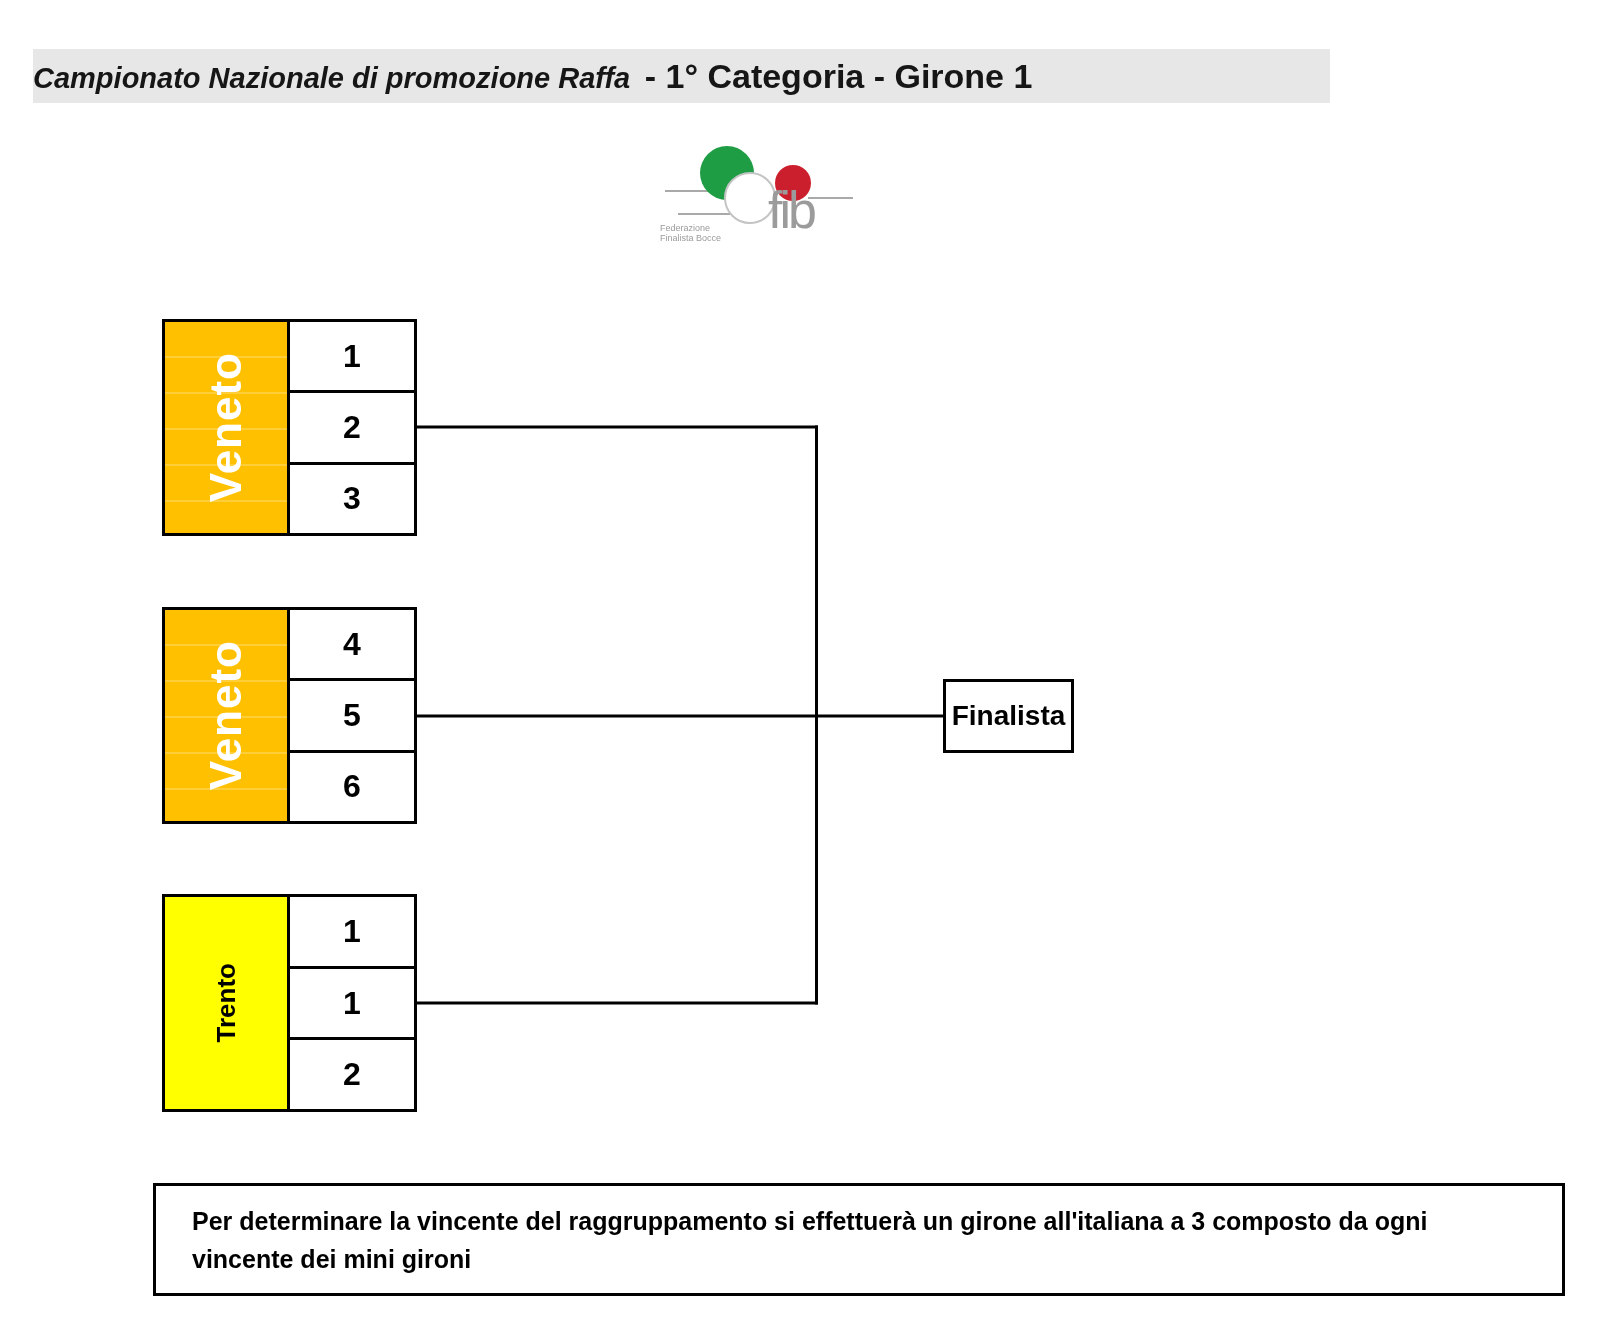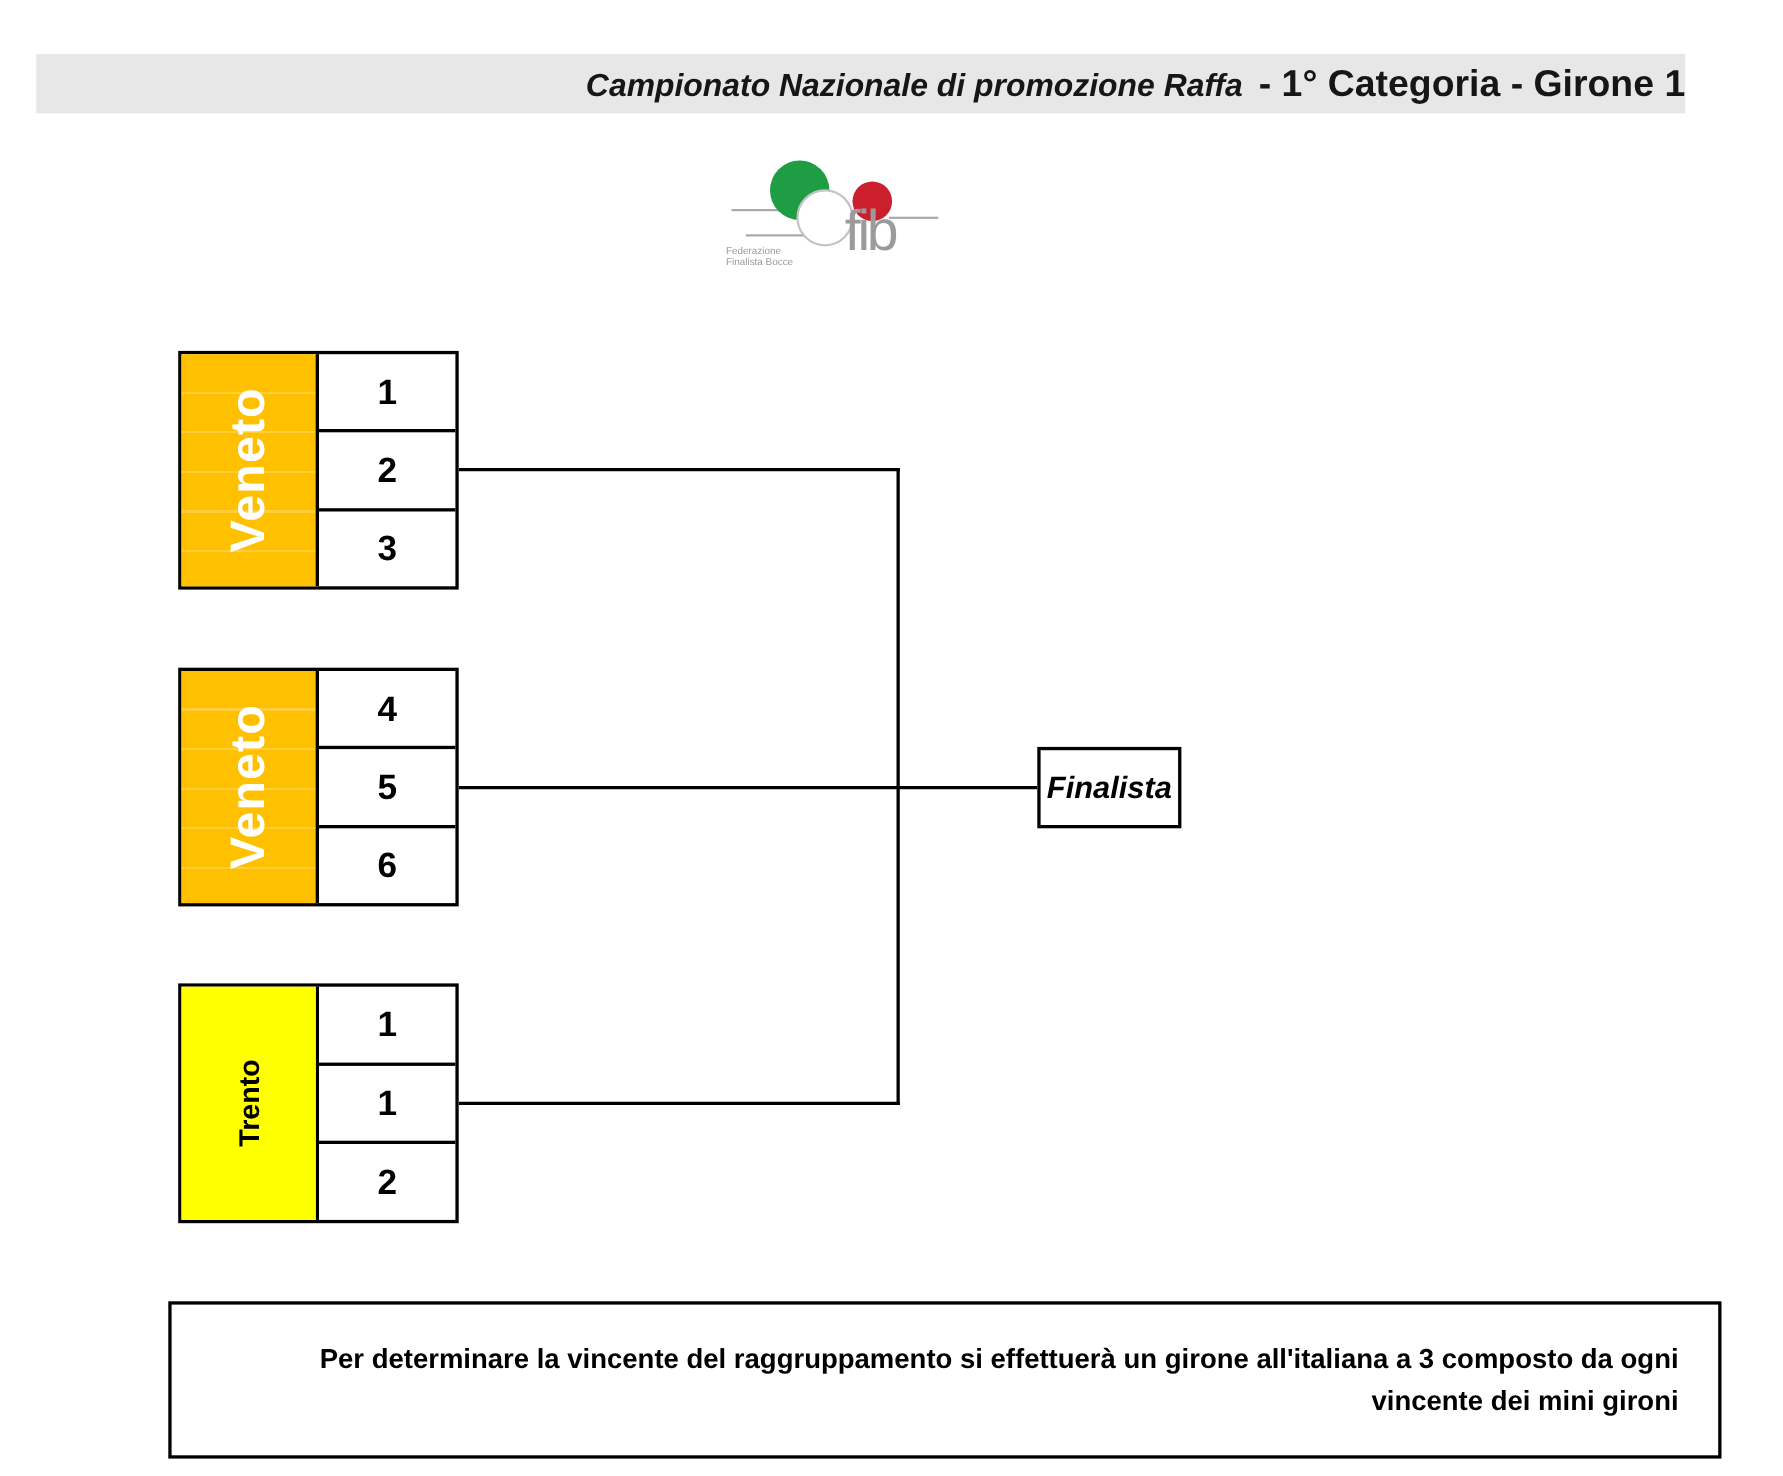--- a/index.html
+++ b/index.html
@@ -3,22 +3,22 @@
 <meta charset="utf-8">
 <style>
   * { margin:0; padding:0; box-sizing:border-box; }
   html,body { background:#ffffff; }
   body {
     width:1621px; height:1342px; position:relative;
     font-family:"Liberation Sans", sans-serif; color:#000;
   }
   
   .title-bar {
-    position:absolute; left:33px; top:49px; width:1499px; height:54px;
-    background:#e7e7e7; text-align:right; line-height:54px; white-space:nowrap;
+    position:absolute; left:33px; top:49px; width:1297px; height:54px;
+    background:#e7e7e7; text-align:left; line-height:54px; white-space:nowrap;
   }
   .title-part1 { font-size:29px; font-weight:bold; font-style:italic; color:#161616; }
   .title-part2 { font-size:34px; font-weight:bold; color:#161616; margin-left:10px; }
 
   
   .logo { position:absolute; left:650px; top:140px; width:230px; height:110px; }
   .ball { position:absolute; border-radius:50%; }
   .ball-green { left:50px; top:6px; width:54px; height:54px; background:#1f9d44; }
   .ball-white { left:74px; top:32px; width:52px; height:52px; background:#ffffff; border:2px solid #c4c4c4; }
   .ball-red { left:125px; top:25px; width:36px; height:36px; background:#cc1f2d; }
@@ -74,29 +74,29 @@
   .gcell:last-child { border-bottom:none; }
 
   
   .connectors { position:absolute; left:0; top:0; width:1621px; height:1342px; pointer-events:none; }
 
   
   .final-box {
     position:absolute; left:943px; top:679px; width:131px; height:74px;
     border:3px solid #000; background:#fff;
     display:flex; align-items:center; justify-content:center;
-    font-size:28px; font-weight:bold; font-style:italic;
+    font-size:28px; font-weight:bold; 
   }
 
   
   .note-box {
-    position:absolute; left:153px; top:1183px; width:1412px; height:143px;
+    position:absolute; left:153px; top:1183px; width:1412px; height:113px;
     border:3px solid #000; background:#fff;
     display:flex; align-items:center; justify-content:center;
-    text-align:right; padding:0 36px;
+    text-align:left; padding:0 36px;
     font-size:25px; font-weight:bold; line-height:38px;
   }
 </style>
 </head>
 <body>
 
 <header class="title-bar">
   <span class="title-part1">Campionato Nazionale di promozione Raffa</span>
   <span class="title-part2">- 1° Categoria - Girone 1</span>
 </header>

